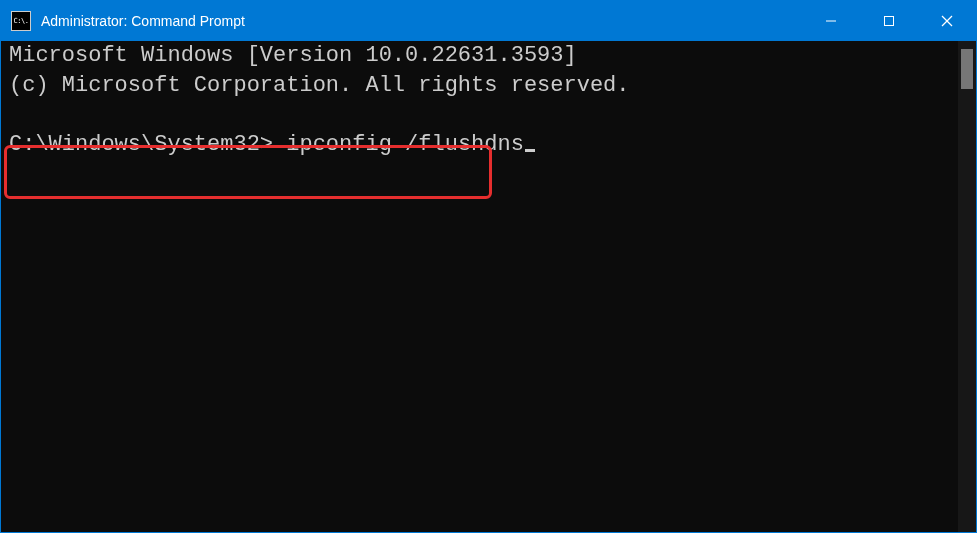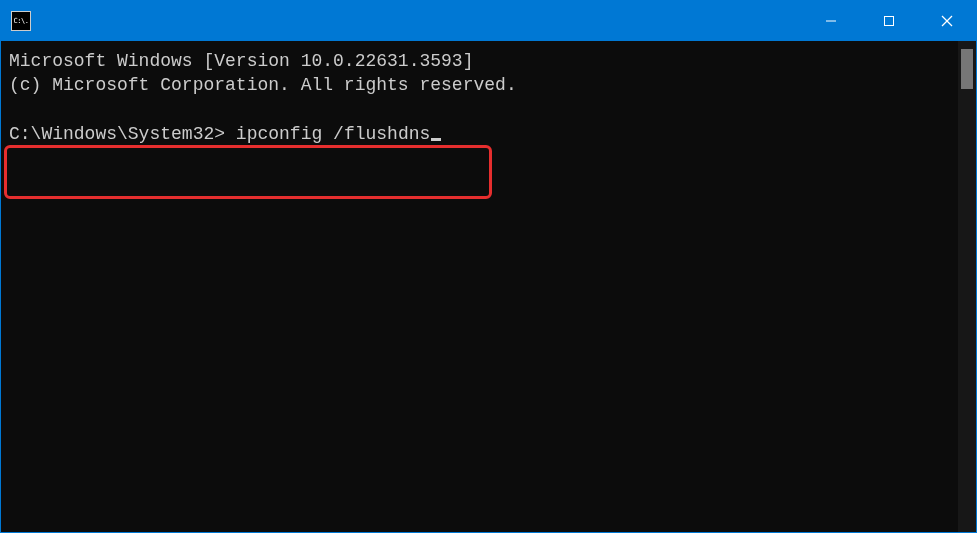--- a/index.html
+++ b/index.html
@@ -61,23 +61,23 @@
     }
     .win-btn svg { width: 12px; height: 12px; }
     .terminal-body {
       flex: 1;
       background: #0c0c0c;
       position: relative;
       display: flex;
     }
     .terminal-content {
       flex: 1;
-      padding: 8px 8px;
+      padding: 0 8px;
       font-family: 'Consolas', 'Courier New', monospace;
-      font-size: 18px;
+      font-size: 22px;
       color: #ccc;
       line-height: 1.35;
       white-space: pre;
       overflow: hidden;
     }
     .scrollbar {
       width: 18px;
       background: #171717;
       position: relative;
     }
@@ -104,20 +104,21 @@
       vertical-align: -2px;
       margin-left: 1px;
     }
   </style>
 </head>
 <body>
 
 <div class="window">
   <div class="titlebar">
     <div class="app-icon">C:\.</div>
+    <div class="title-text">Administrator: Command Prompt</div>
     <div class="title-spacer"></div>
     <div class="win-controls">
       <div class="win-btn">
         <svg viewBox="0 0 12 12">
             <line x1="1" y1="6" x2="11" y2="6" stroke="#fff" stroke-width="1"></line>
           </svg>
       </div>
       <div class="win-btn">
         <svg viewBox="0 0 12 12">
             <rect x="1.5" y="1.5" width="9" height="9" stroke="#fff" stroke-width="1" fill="none"></rect>

